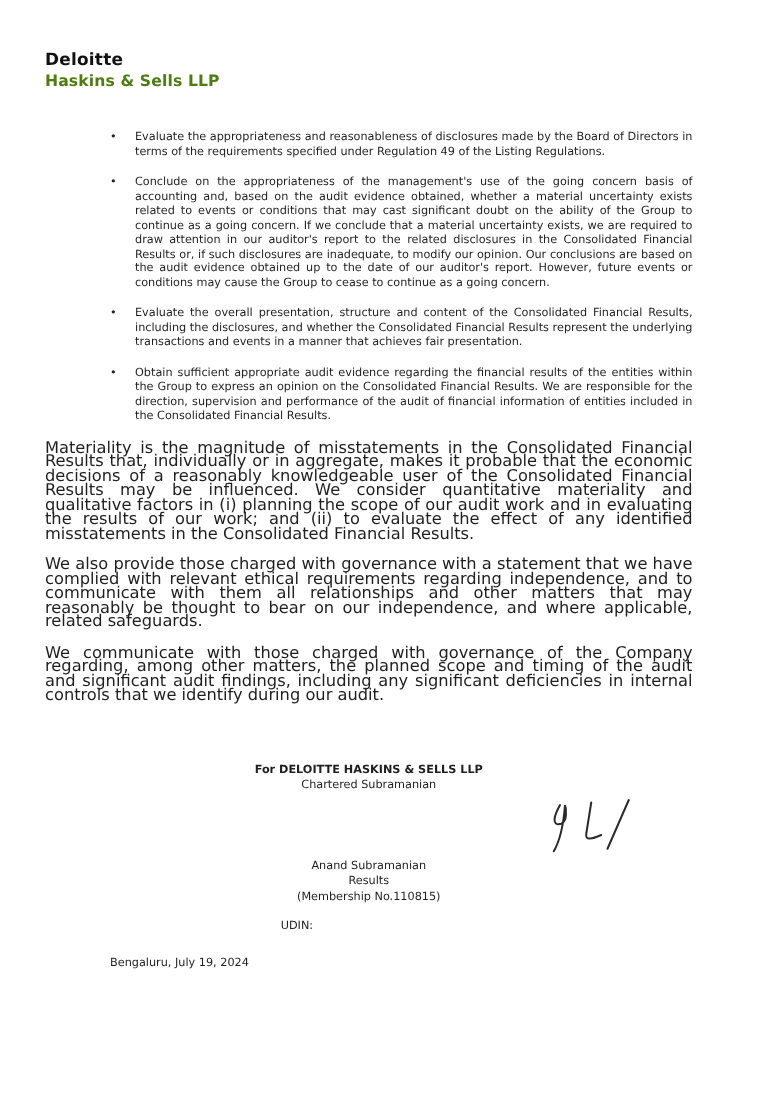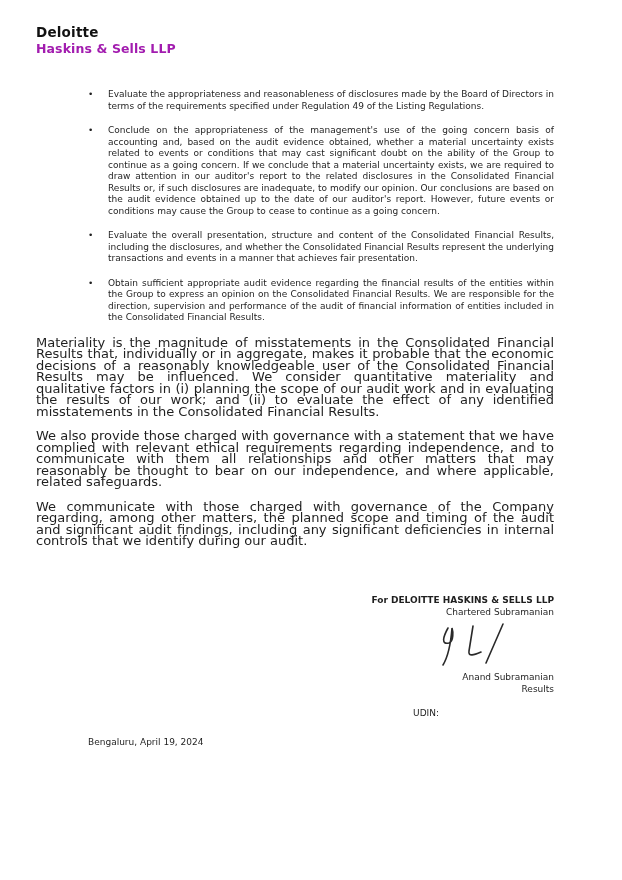--- a/index.html
+++ b/index.html
@@ -9,35 +9,35 @@
     height: 880px;
     overflow: hidden;
     position: relative;
     font-family: "DejaVu Sans", "Liberation Sans", sans-serif;
     color: #1f1f1f;
     background: #ffffff;
   }
   .page {
     width: 622px;
     height: 829px;
-    padding: 24px 68px 0 36px;
+    padding: 40px 68px 0 36px;
   }
   .logo { margin-bottom: 33px; }
   .logo-line1 {
     font-size: 13.5px;
     font-weight: bold;
     letter-spacing: 0.2px;
     color: #111;
   }
   .logo-line2 {
     font-size: 12.5px;
     font-weight: bold;
     letter-spacing: 0.1px;
     margin-top: 1px;
-    color: #a21caf;
+    color: #4d7c0f;
   }
   .bullet-list { padding-left: 52px; }
   .bullet-item { display: flex; margin-bottom: 13px; }
   .bullet-marker {
     flex: none;
     width: 20px;
     font-size: 9px;
     line-height: 11.5px;
   }
   .bullet-text {
@@ -47,21 +47,21 @@
     text-align: justify;
   }
   .paragraph {
     font-size: 13px;
     line-height: 11.5px;
     text-align: justify;
     margin-bottom: 13px;
   }
   .signature-block {
     margin-top: 47px;
-    text-align: right;
+    text-align: center;
     font-size: 9px;
     line-height: 12.5px;
   }
   .sig-for { font-weight: bold; }
   .sig-img-wrap {
     height: 48px;
     margin: 2px 42px 2px 0;
     display: flex;
     justify-content: flex-end;
   }
@@ -114,18 +114,19 @@
       <svg width="80" height="48" viewBox="0 0 80 48" aria-hidden="true">
         <g fill="none" stroke="#2a2a2a" stroke-width="1.6" stroke-linecap="round">
           <path d="M16,7 C11,16 9,24 17,22 C22,20 21,10 20,7 C19,20 17,34 11,44"></path>
           <path d="M41,5 L37,30 C36,36 42,34 49,31"></path>
           <path d="M54,42 L71,3"></path>
         </g>
       </svg>
     </div>
     <div class="sig-name">Anand Subramanian</div>
     <div>Results</div>
+    <div>(Membership No.110815)</div>
     <div class="sig-udin">UDIN:</div>
   </div>
 
-  <div class="footer">Bengaluru, April 19, 2024</div>
+  <div class="footer">Bengaluru, July 19, 2024</div>
 
 </div>
 
 </body></html>

